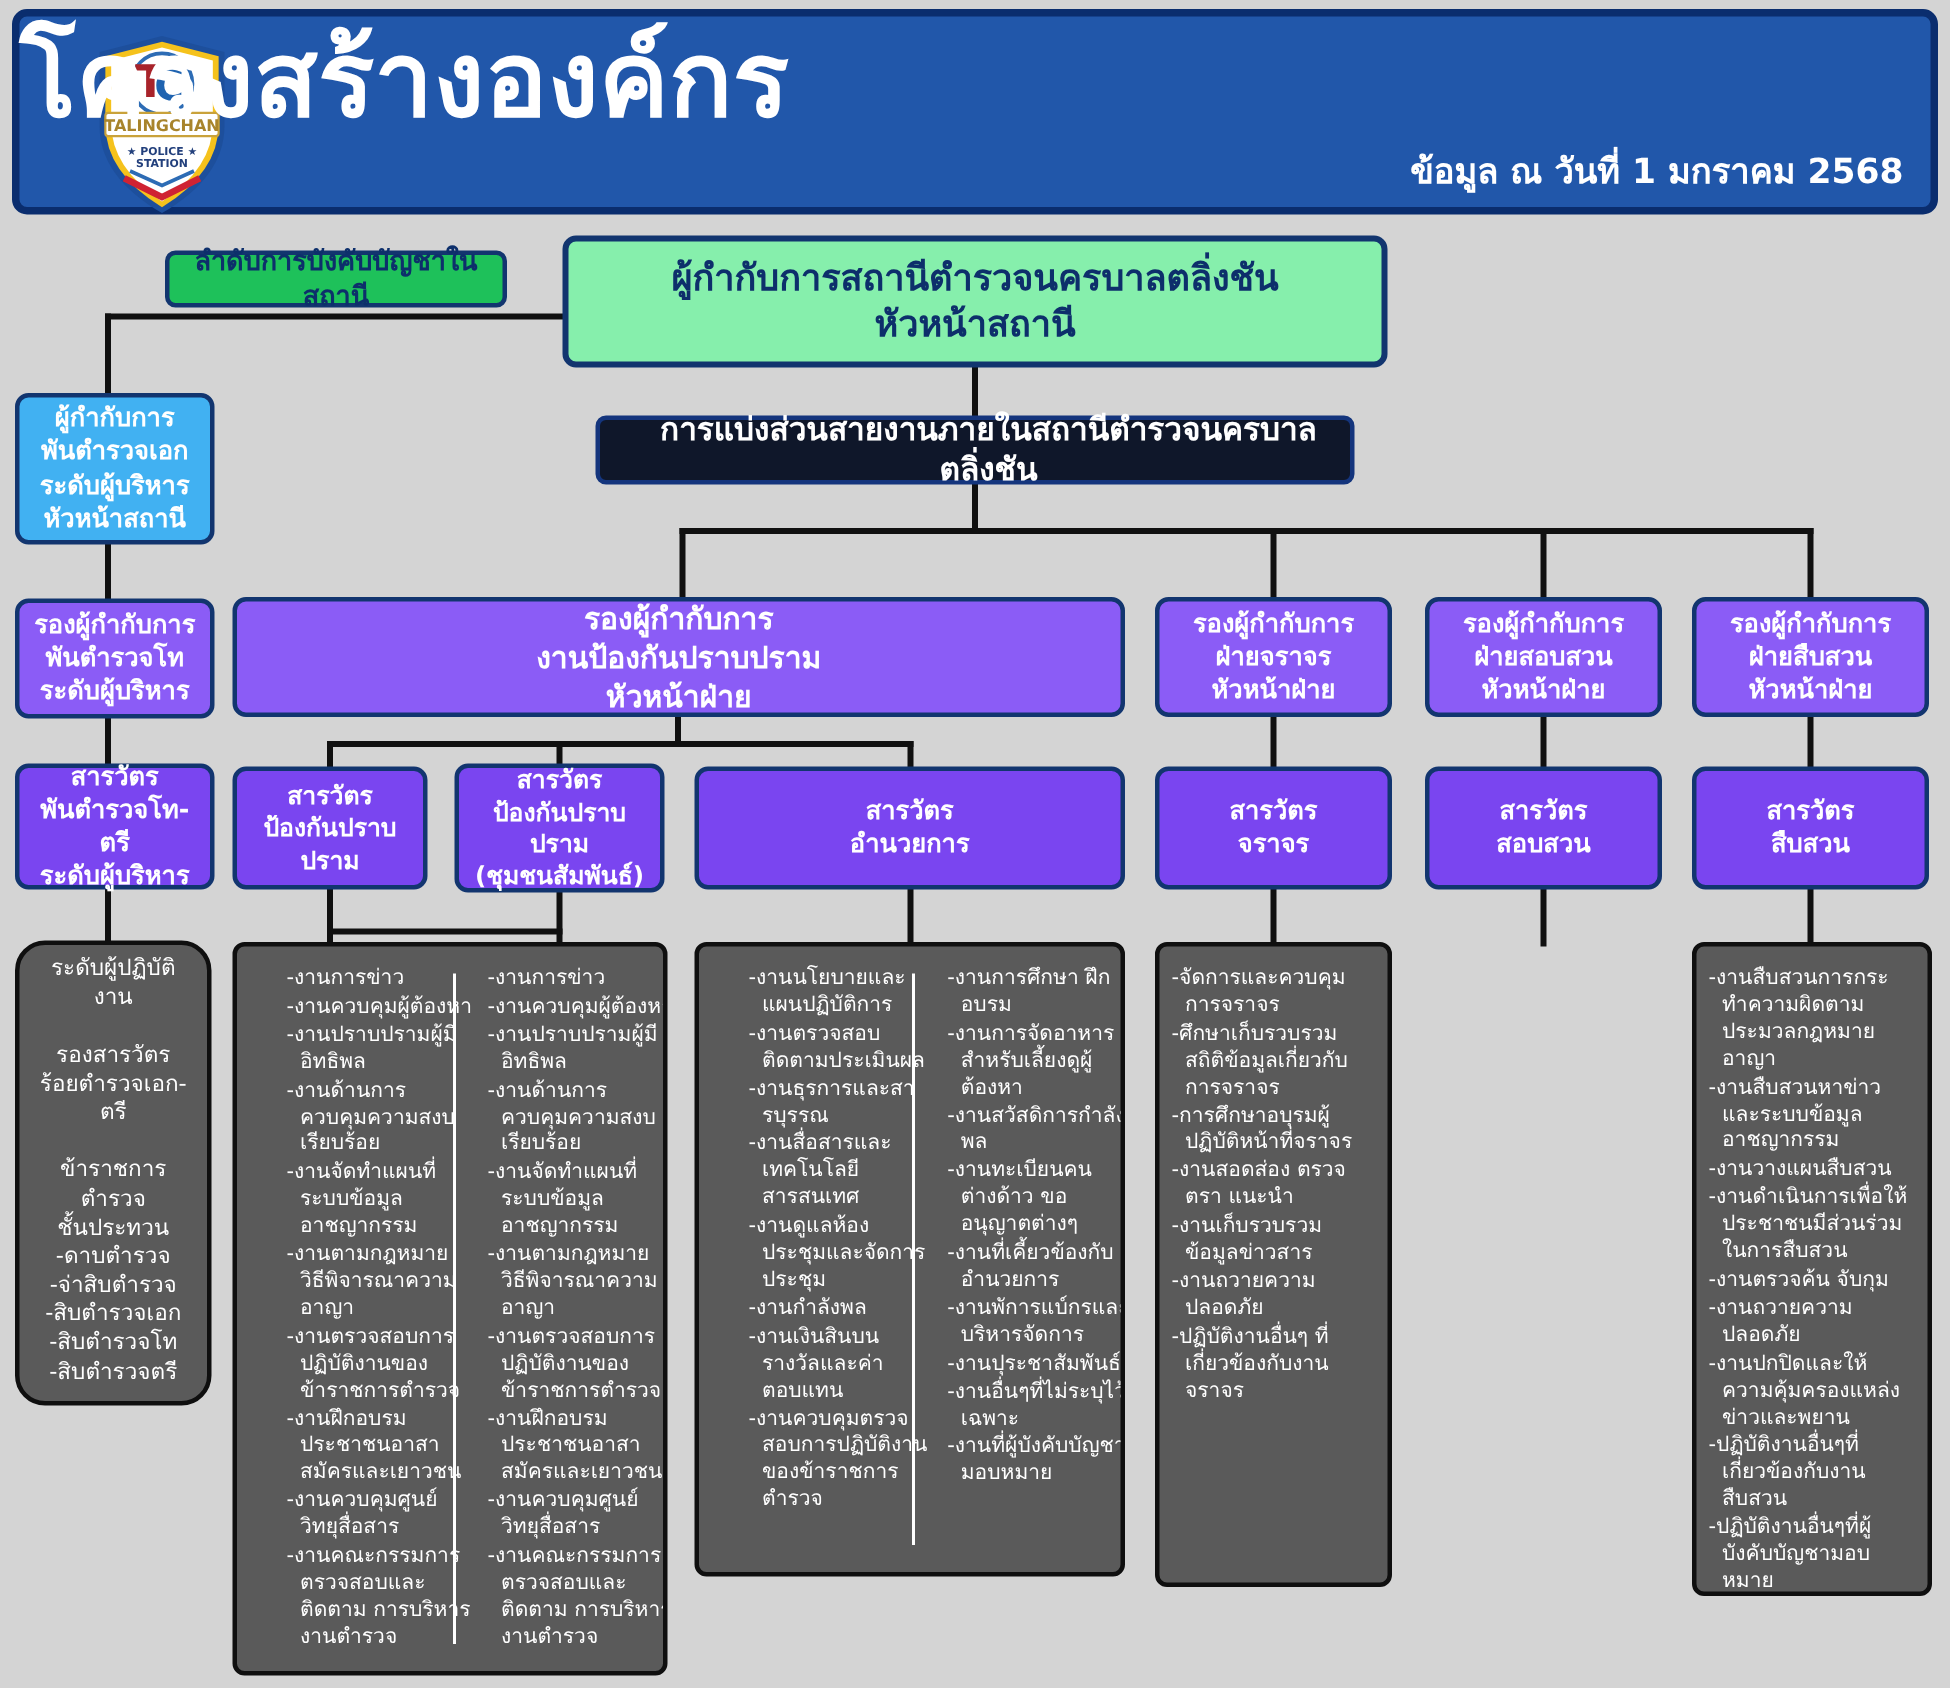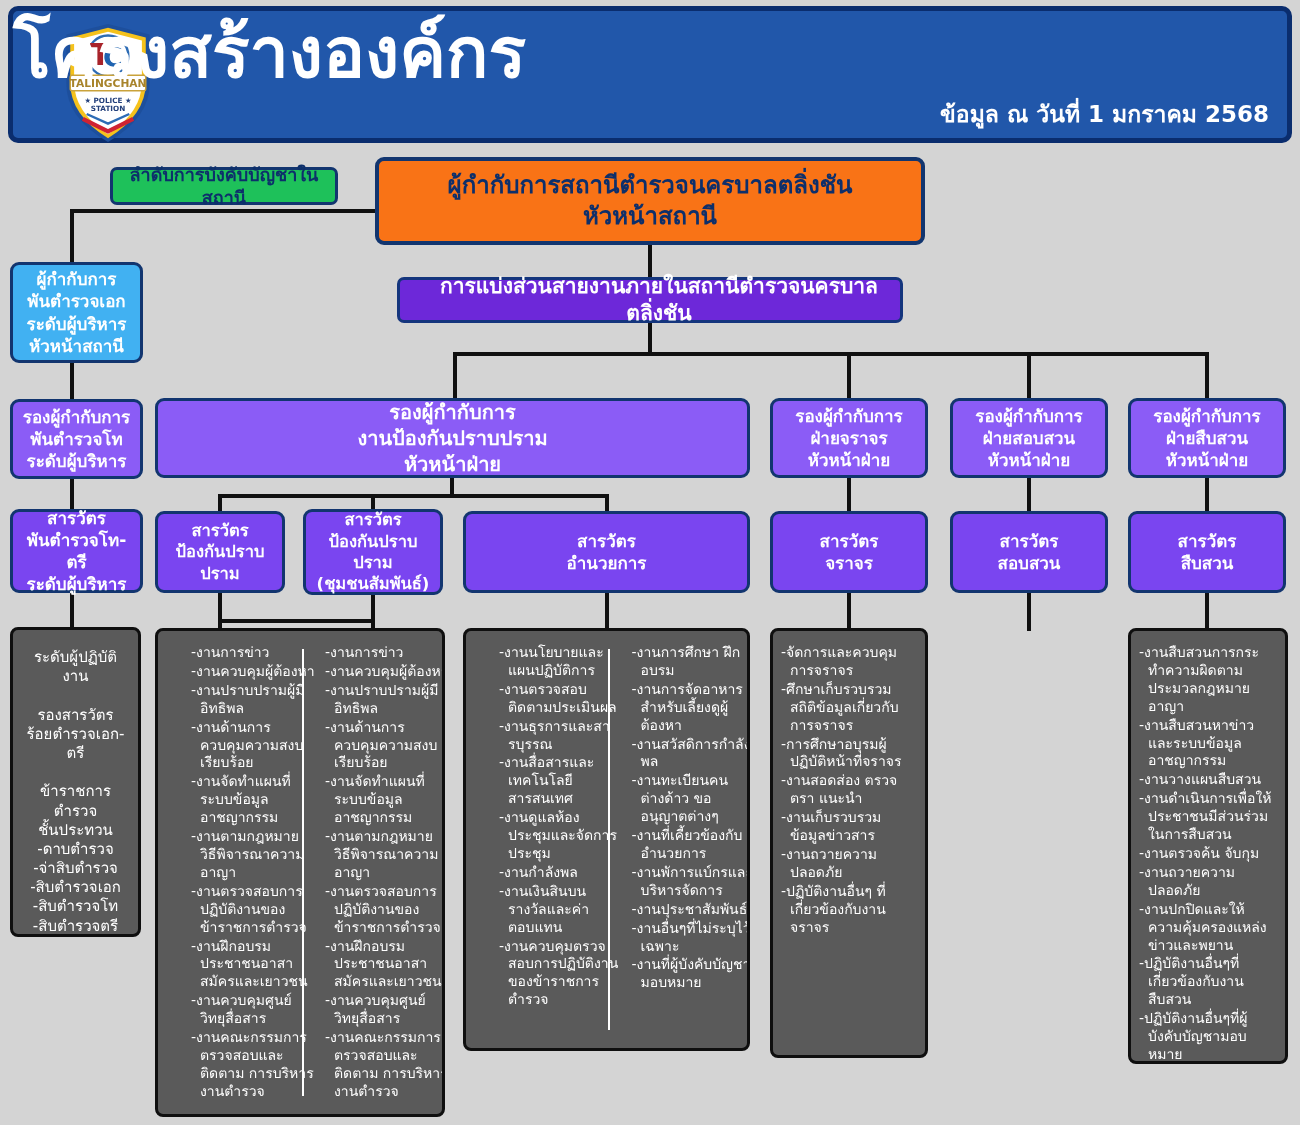--- a/index.html
+++ b/index.html
@@ -10,34 +10,34 @@
   .hline{height:4px;}
   .vline{width:4px;}
 
   
   .box{position:absolute;box-sizing:border-box;z-index:1;
        border:3px solid #12356f;border-radius:9px;
        display:flex;align-items:center;justify-content:center;
        text-align:center;white-space:pre-line;color:#fff;
        font-weight:600;line-height:1.3;padding:4px 6px;}
   .green{background:#1ec15a;color:#0d2f6b;font-size:18px;border-radius:7px;}
-  .yellow{background:#f97316;color:#0d2f6b;font-size:24px;font-weight:700;border-width:4px;}
-  .navyband{background:#6d28d9;border-color:#14357d;font-size:21px;font-weight:600;border-radius:7px;padding-left:24px;}
+  .yellow{background:#86efac;color:#0d2f6b;font-size:24px;font-weight:700;border-width:4px;}
+  .navyband{background:#0f172a;border-color:#14357d;font-size:21px;font-weight:600;border-radius:7px;padding-left:24px;}
   .sky{background:#41b1f2;font-size:17px;}
   .red{background:#8b5cf6;font-size:17px;}
   .red.big{font-size:20px;}
   .purple{background:#7a45f0;font-size:17px;}
   .purple.small{font-size:16.5px;}
 
   
   .gray{position:absolute;box-sizing:border-box;z-index:1;background:#5a5a5a;
         border:3px solid #0f0f0f;border-radius:8px;color:#fff;
         padding:13px 8px;font-size:14px;line-height:1.28;overflow:hidden;}
   .gray.center{text-align:center;white-space:pre-line;font-size:15px;
-        display:flex;align-items:flex-start;justify-content:center;padding-top:18px;}
+        display:flex;align-items:flex-start;justify-content:center;padding-top:6px;border-radius:20px;}
   .cols{display:flex;width:100%;height:100%;margin-left:20px;}
   .col{flex:1 1 50%;padding:0 5px;box-sizing:border-box;}
   .divider{position:absolute;width:2px;background:#ffffff;top:18px;bottom:18px;z-index:2;}
   .li{padding-left:9px;text-indent:-9px;margin-bottom:1px;overflow-wrap:break-word;}
 
   
   .header{position:absolute;left:8px;top:6px;width:1284px;height:137px;box-sizing:border-box;
           background:#2157aa;border:5px solid #0a2d6e;border-radius:10px;z-index:1;}
   .title{position:absolute;left:0;right:0;top:2px;text-align:left;color:#ffffff;
          font-size:70px;font-weight:600;line-height:1.15;}

